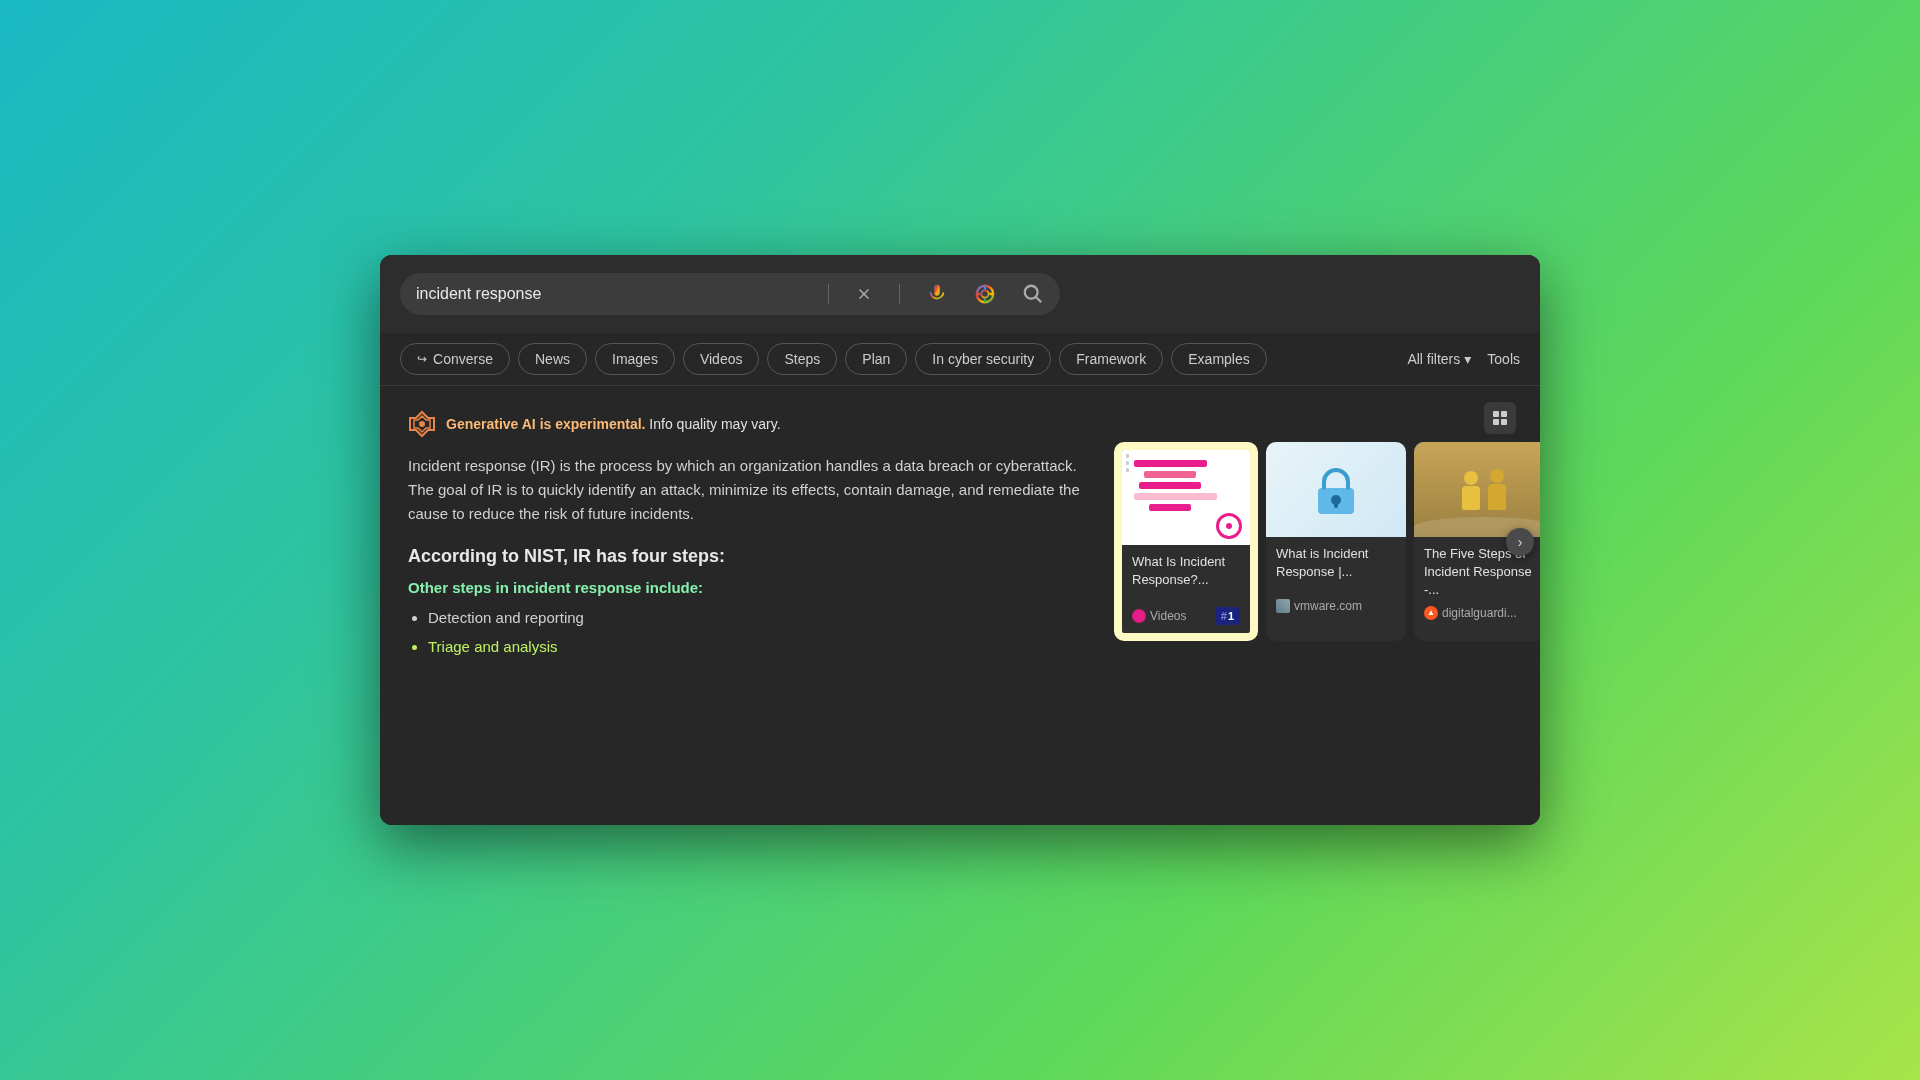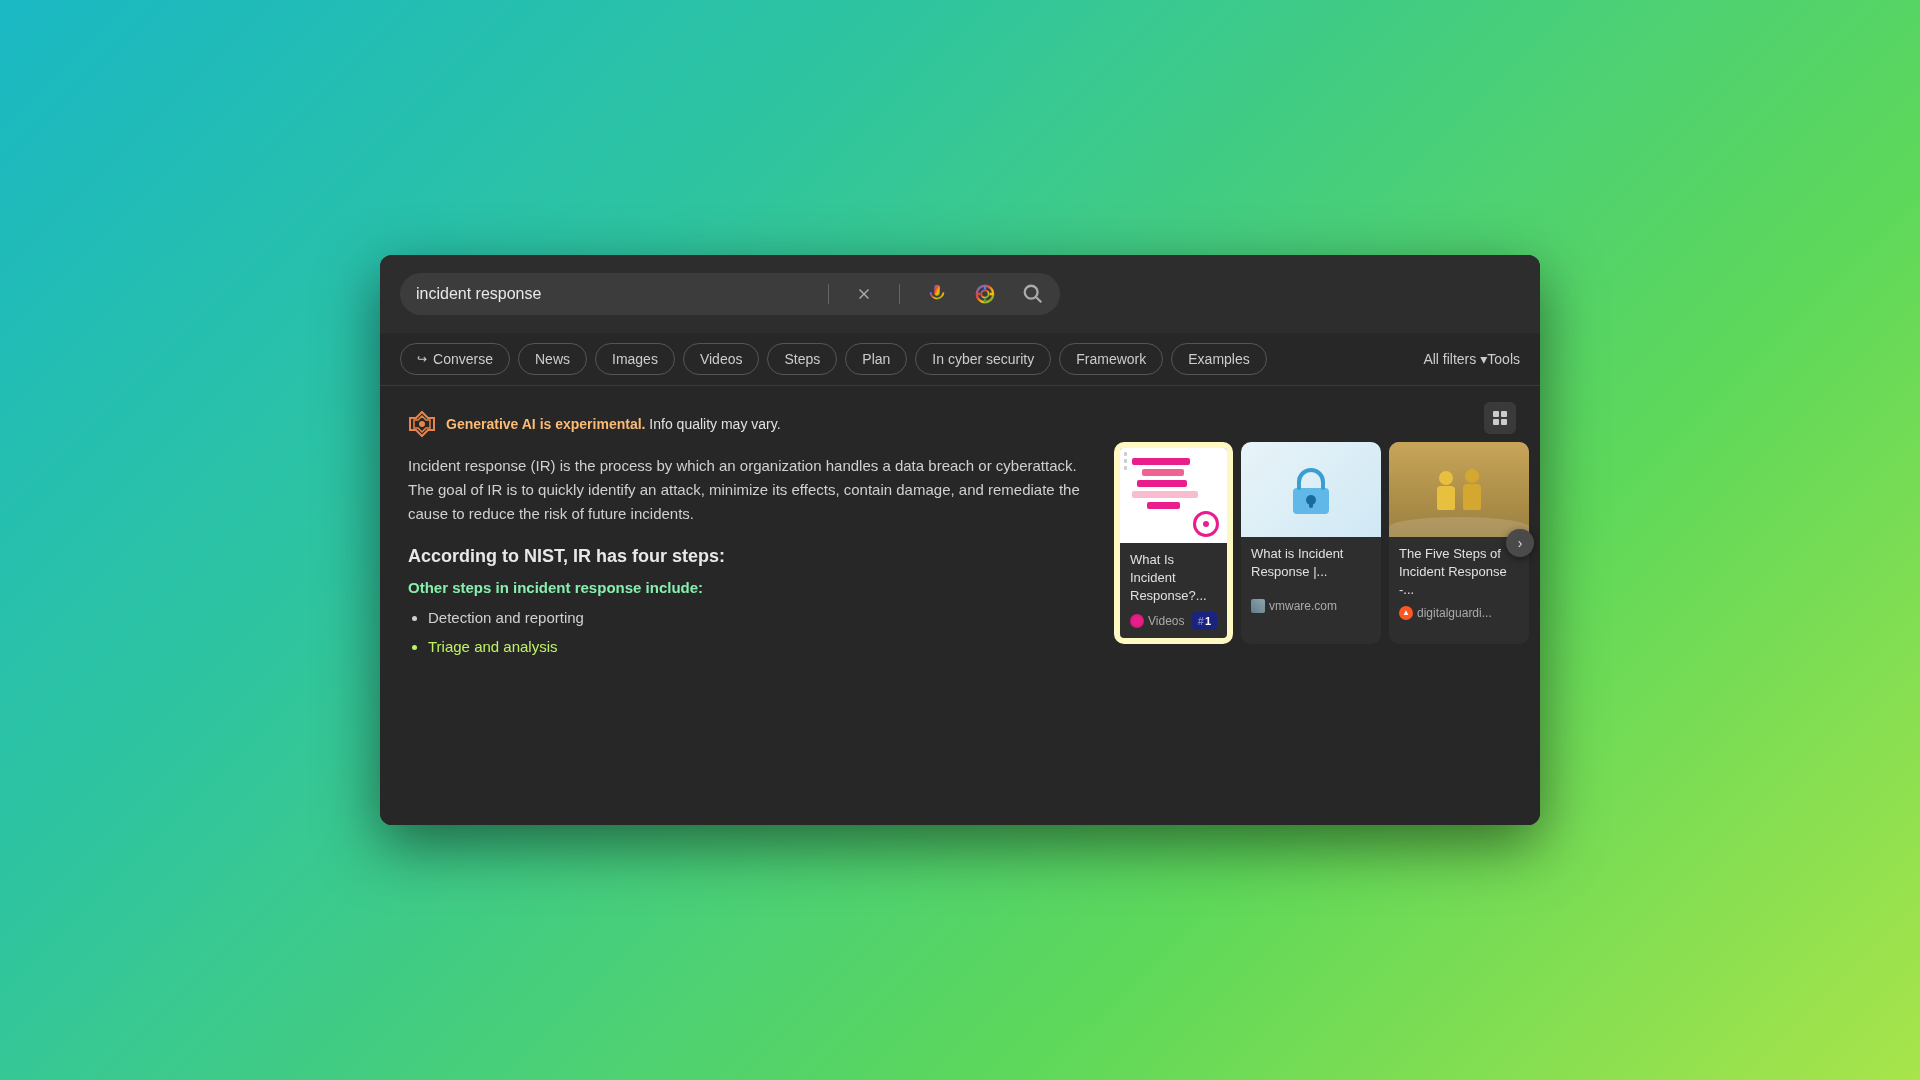--- a/index.html
+++ b/index.html
@@ -92,20 +92,21 @@
     }
 
     .tab-pill .tab-arrow {
       font-size: 12px;
     }
 
     .filter-right {
       margin-left: auto;
       display: flex;
       align-items: center;
+      gap: 16px;
       color: #ccc;
       font-size: 14px;
     }
 
     .all-filters-btn {
       display: flex;
       align-items: center;
       gap: 4px;
       cursor: pointer;
       color: #ccc;
@@ -226,22 +227,22 @@
     .card {
       background: #2e2e2e;
       border-radius: 10px;
       overflow: hidden;
       width: 140px;
       flex-shrink: 0;
       cursor: pointer;
     }
 
     .card.highlighted {
-      border: 6px solid #fef9c3;
-      width: 119px;
+      border: 8px solid #fef9c3;
+      width: 144px;
     }
 
     .card-thumb {
       width: 100%;
       height: 95px;
       overflow: hidden;
       position: relative;
     }
 
     

